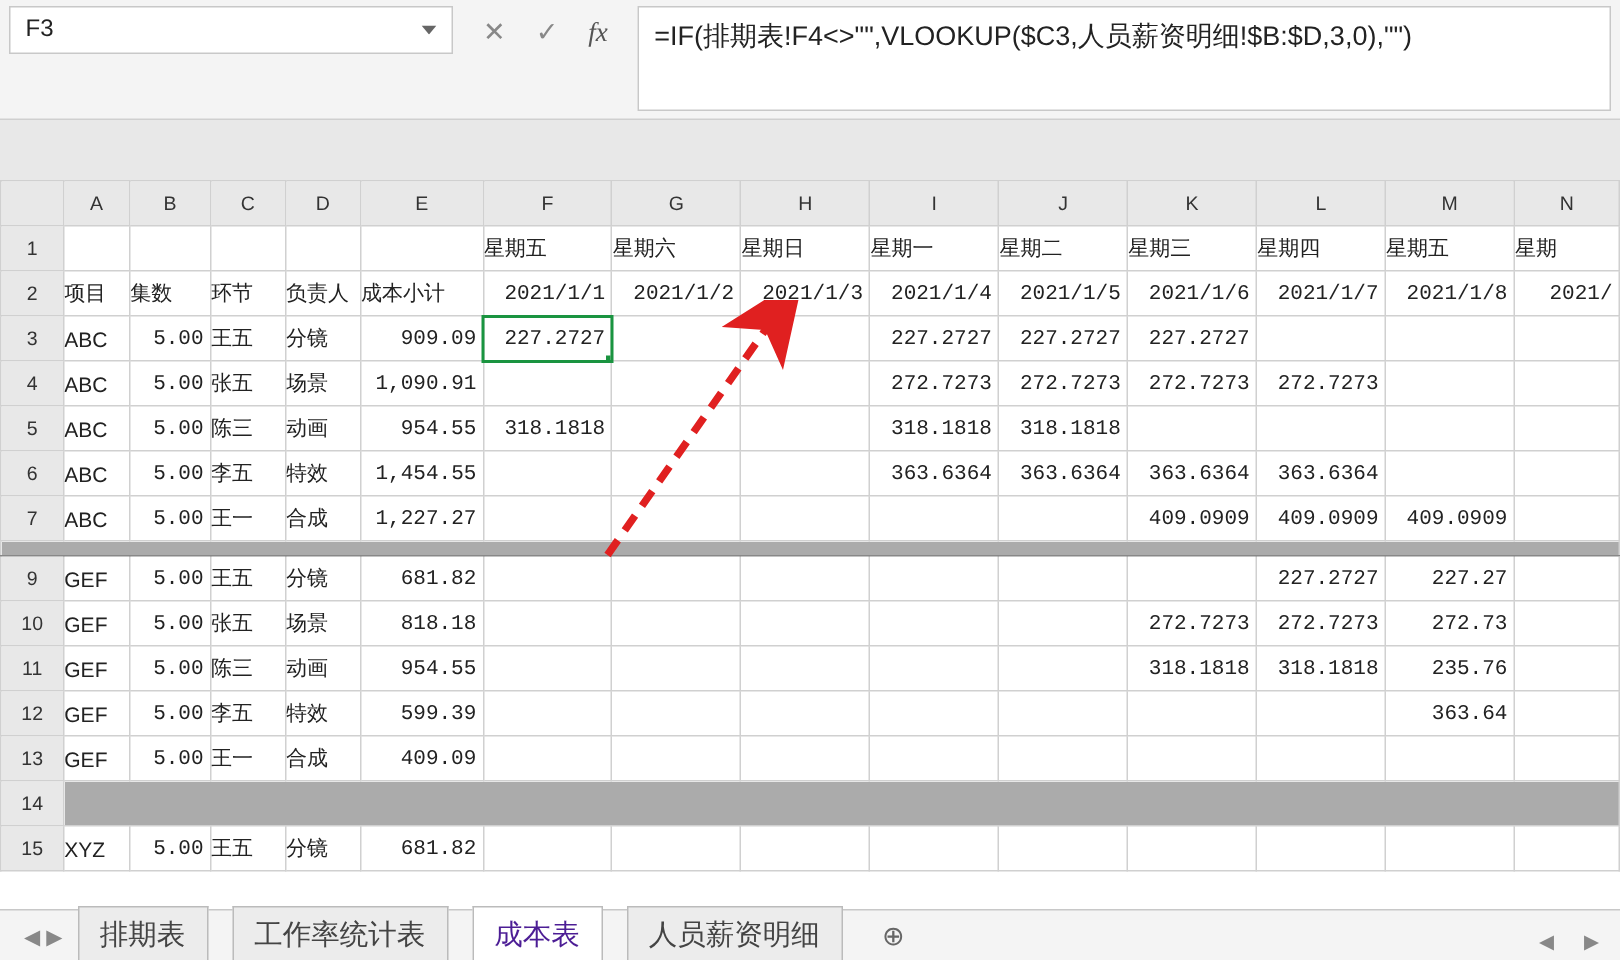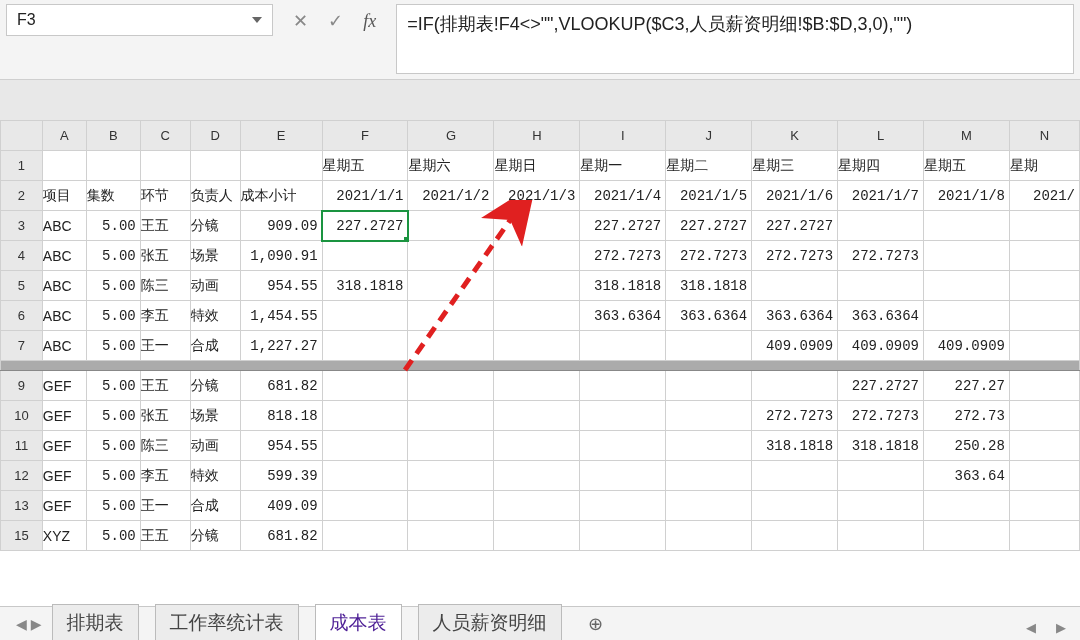--- a/index.html
+++ b/index.html
@@ -1,20 +1,20 @@
 <!DOCTYPE html>
 <html><head>
 <meta charset="utf-8">
 <style>
   * { box-sizing: border-box; }
   body { margin: 0; font-family: -apple-system, "Segoe UI", Arial, sans-serif; font-size: 13px; background: #fff; color: #222; overflow: hidden; width: 1080px; height: 640px; position: relative; }
 
   
   .fbar { height: 80px; display:flex; align-items:flex-start; background:#f4f4f4; border-bottom:1px solid #cfcfcf; gap:6px; padding:4px 6px; }
-  .namebox { width: 267px; height: 32px; background:#fff; border:1px solid #c8c8c8; display:flex; align-items:center; padding:0 10px; font-size:16px; }
+  .namebox { width: 296px; height: 32px; background:#fff; border:1px solid #c8c8c8; display:flex; align-items:center; padding:0 10px; font-size:16px; }
   .namebox .dd { margin-left:auto; display:flex; align-items:center; }
   .fbar-icons { display:flex; align-items:center; gap:20px; padding:6px 14px; color:#888; font-size:18px; }
   .fbar-icons span { cursor:default; }
   .fx { font-style:italic; font-family: "Times New Roman", serif; color:#555; font-size:18px; }
   .formula-input { flex:1; background:#fff; border:1px solid #c8c8c8; height:70px; padding:6px 10px; font-size:18px; line-height:1.5; word-break:break-all; }
 
   
   .gap { height:40px; background:#e8e8e8; }
 
   
@@ -292,21 +292,21 @@
           <td class="txt">陈三</td>
           <td class="txt">动画</td>
           <td class="num">954.55</td>
           <td class="num"></td>
           <td class="num"></td>
           <td class="num"></td>
           <td class="num"></td>
           <td class="num"></td>
           <td class="num">318.1818</td>
           <td class="num">318.1818</td>
-          <td class="num bigM">250.28</td>
+          <td class="num bigM">235.76</td>
           <td class="num"></td>
         </tr>
         <tr>
           <th>12</th>
           <td class="txt">GEF</td>
           <td class="num">5.00</td>
           <td class="txt">李五</td>
           <td class="txt">特效</td>
           <td class="num">599.39</td>
           <td class="num"></td>
@@ -328,20 +328,24 @@
           <td class="num">409.09</td>
           <td class="num"></td>
           <td class="num"></td>
           <td class="num"></td>
           <td class="num"></td>
           <td class="num"></td>
           <td class="num"></td>
           <td class="num"></td>
           <td class="num"></td>
           <td class="num"></td>
+        </tr>
+        <tr class="spacer-thin">
+          <th>14</th>
+          <td colspan="14"></td>
         </tr>
         <tr>
           <th>15</th>
           <td class="txt">XYZ</td>
           <td class="num">5.00</td>
           <td class="txt">王五</td>
           <td class="txt">分镜</td>
           <td class="num">681.82</td>
           <td class="num"></td>
           <td class="num"></td>

